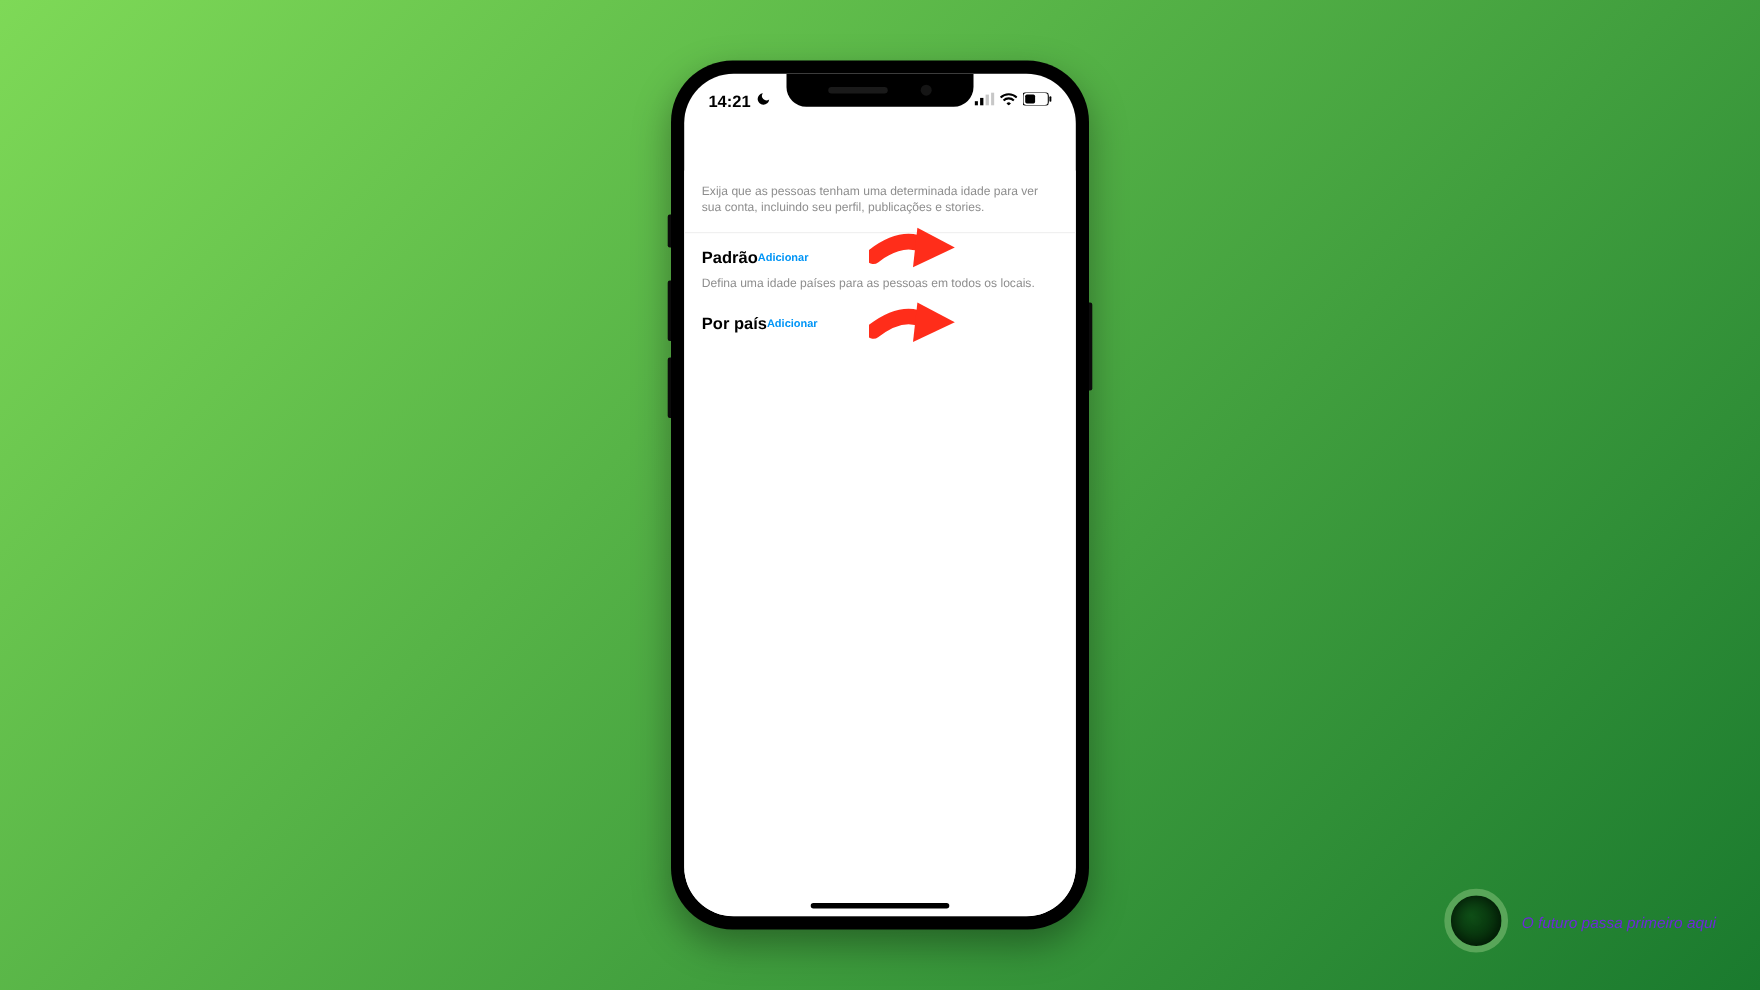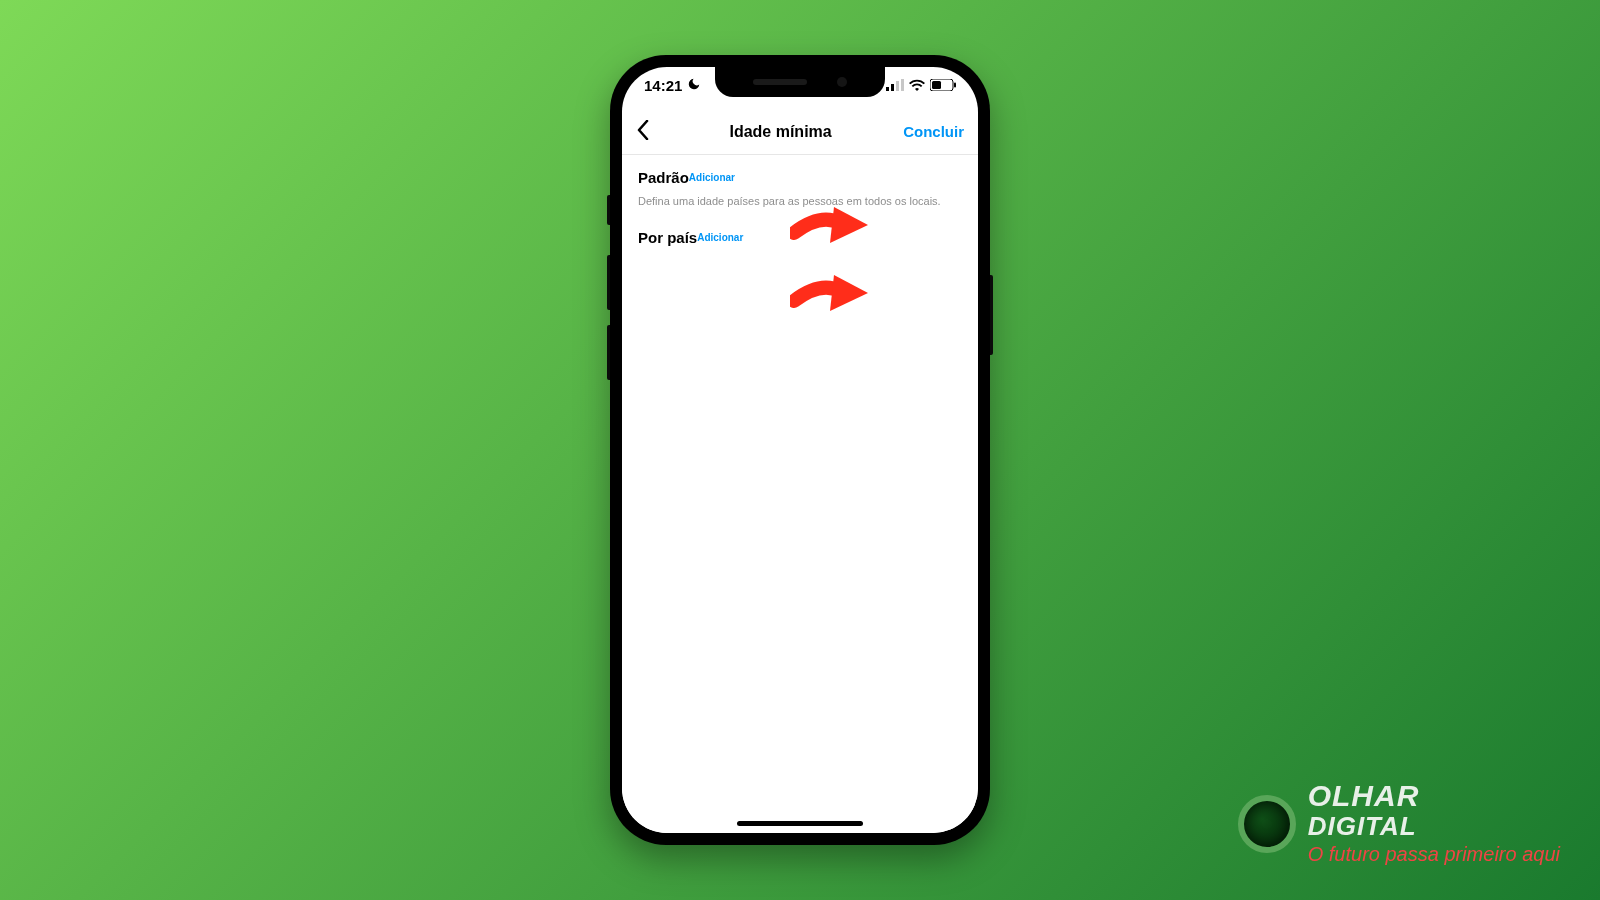--- a/index.html
+++ b/index.html
@@ -15,21 +15,21 @@
 
   .screen{position:relative;width:100%;height:100%;background:#fff;border-radius:45px;overflow:hidden}
 
   .notch{position:absolute;top:0;left:50%;transform:translateX(-50%);width:170px;height:30px;background:#000;
     border-bottom-left-radius:18px;border-bottom-right-radius:18px;z-index:5;
     display:flex;align-items:center;justify-content:center;gap:30px}
   .speaker{width:54px;height:6px;background:#1a1a1a;border-radius:3px}
   .cam{width:10px;height:10px;border-radius:50%;background:#151515}
 
   .status-bar{position:absolute;top:0;left:0;right:0;height:40px;padding:10px 22px 0;
-    display:flex;justify-content:space-between;align-items:flex-start;font-weight:600;z-index:4}
+    display:flex;justify-content:space-between;align-items:center;font-weight:600;z-index:4}
   .status-left{font-size:15px;display:flex;align-items:center;gap:5px}
   .status-right{display:flex;align-items:center;gap:5px}
 
   .nav{position:absolute;top:42px;left:0;right:0;height:46px;border-bottom:1px solid #e6e6e6;
     display:flex;align-items:center;padding:0 14px}
   .nav-back{width:30px;font-size:24px;font-weight:600;line-height:1}
   .nav-title{flex:1;text-align:center;font-weight:600;font-size:16px;color:#000;margin-left:-8px}
   .nav-done{color:#0095f6;font-weight:600;font-size:15px}
 
   .content{position:absolute;top:88px;left:0;right:0;bottom:0;background:#fff}
@@ -44,21 +44,21 @@
   .arrow svg{display:block}
 
   .home-ind{position:absolute;bottom:7px;left:50%;transform:translateX(-50%);width:126px;height:5px;background:#000;border-radius:3px}
 
   .brand{position:absolute;right:40px;bottom:34px;display:flex;align-items:center;gap:12px;color:#e5eee5}
   .brand-icon{width:58px;height:58px;border-radius:50%;border:6px solid #59a659;
     background:radial-gradient(circle at 40% 40%,#0f4f17,#052d0a 70%);box-shadow:inset 0 0 14px rgba(0,0,0,.6)}
   .brand-txt{display:flex;flex-direction:column}
   .brand-name{font-family:Arial,sans-serif;font-weight:900;font-style:italic;font-size:30px;letter-spacing:1px;line-height:.95;color:#e8f0e8}
   .brand-name .d{font-size:26px}
-  .brand-tag{font-style:italic;font-size:20px;color:#ef4444;margin-top:4px}
+  .brand-tag{font-style:italic;font-size:14px;color:#6d28d9;margin-top:4px}
 </style>
 </head>
 <body>
 
 <div class="phone">
   <div class="btn-s1"></div>
   <div class="btn-s2"></div>
   <div class="btn-s3"></div>
   <div class="btn-s4"></div>
 
@@ -95,31 +95,23 @@
         <span>
           <svg width="26" height="12" viewBox="0 0 26 12">
               <rect x="0" y="0" width="23" height="12" rx="3" fill="none" stroke="#000" stroke-width="1"></rect>
               <rect x="2" y="2" width="9" height="8" rx="1.5" fill="#000"></rect>
               <rect x="24" y="3.5" width="2" height="5" rx="1" fill="#000"></rect>
             </svg>
         </span>
       </div>
     </div>
 
-    <div class="nav">
-      <div class="nav-back">
-        <svg width="14" height="20" viewBox="0 0 12 20">
-            <path d="M10 1 2 10l8 9" fill="none" stroke="#000" stroke-width="2.6" stroke-linecap="round" stroke-linejoin="round"></path>
-          </svg>
-      </div>
-      <div class="nav-title">Idade mínima</div>
-      <div class="nav-done">Concluir</div>
-    </div>
 
     <div class="content">
+      <div class="intro">Exija que as pessoas tenham uma determinada idade para ver sua conta, incluindo seu perfil, publicações e stories.</div>
 
       <div class="section">
         <div class="section-head">
           <span class="section-title">Padrão</span>
           <span class="section-action">Adicionar</span>
         </div>
         <div class="section-desc">Defina uma idade países para as pessoas em todos os locais.</div>
       </div>
 
       <div class="section">
@@ -143,19 +135,15 @@
       </div>
     </div>
 
     <div class="home-ind"></div>
   </div>
 </div>
 
 <div class="brand">
   <div class="brand-icon"></div>
   <div class="brand-txt">
-    <div class="brand-name">
-      <span>OLHAR</span><br>
-      <span class="d">DIGITAL</span>
-    </div>
     <div class="brand-tag">O futuro passa primeiro aqui</div>
   </div>
 </div>
 
 </body></html>

